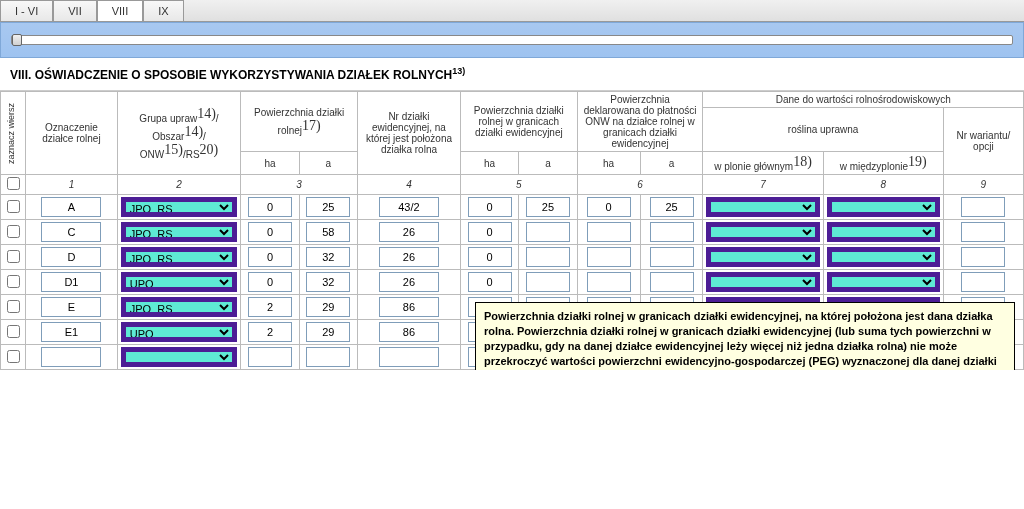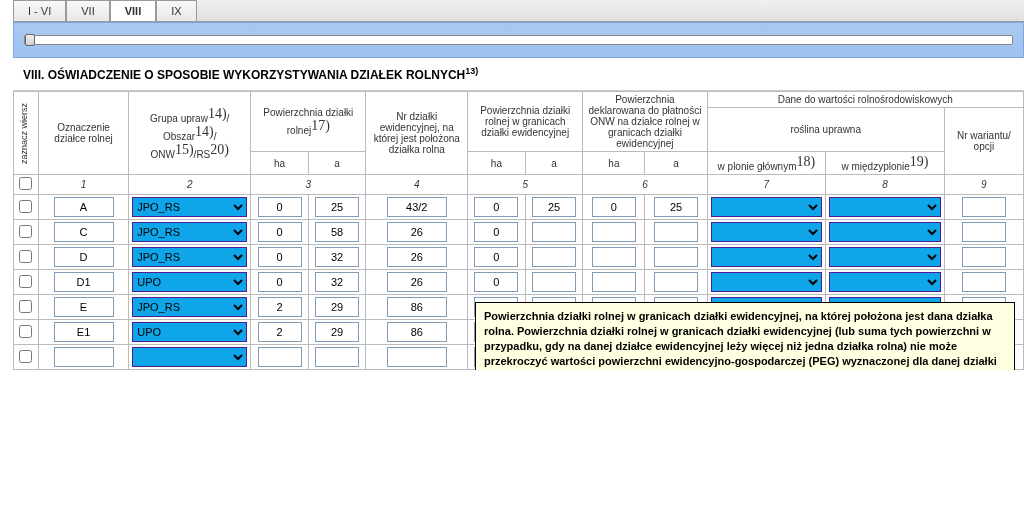--- a/index.html
+++ b/index.html
@@ -1,38 +1,38 @@
 <!DOCTYPE html>
 <html><head>
 <meta charset="utf-8">
 <style>
 * { box-sizing: border-box; margin: 0; padding: 0; }
 body { font-family: Arial, sans-serif; font-size: 11px; background: #fff; width: 1024px; }
 .tabs { display: flex; background: linear-gradient(#f0f0f0,#e0e0e0); border-bottom: 1px solid #999; }
 .tab { padding: 4px 14px; border: 1px solid #999; border-bottom: none; background: linear-gradient(#f8f8f8,#e8e8e8); font-size: 11px; color: #333; cursor: pointer; }
-.tab.active { background: #fff; font-weight: bold; }
+.tab.active { background: #fff; font-weight: normal; }
 .slider-bar { background: linear-gradient(#a8c8f0,#9ec3f0); padding: 12px 10px; border: 1px solid #7fa8d8; }
 .slider-track { background: #fff; height: 10px; border: 1px solid #888; border-radius: 2px; position: relative; }
 .slider-thumb { position: absolute; left: 0; top: -2px; width: 10px; height: 12px; background: linear-gradient(#f0f0f0,#d0d0d0); border: 1px solid #666; border-radius: 2px; }
 .section-title { font-weight: bold; font-size: 12px; padding: 8px 10px; border-bottom: 1px solid #ccc; }
 .section-title sup { font-size: 9px; }
 table.main { border-collapse: collapse; width: 100%; }
 table.main th, table.main td { border: 1px solid #bbb; font-size: 10px; text-align: center; vertical-align: middle; padding: 2px 3px; }
 table.main th { font-weight: normal; background: #fff; color: #333; }
 .vert-text { writing-mode: vertical-rl; transform: rotate(180deg); font-size: 9px; padding: 6px 2px; white-space: nowrap; }
 .numrow td { font-style: italic; color: #333; padding: 6px 2px; }
 .datarow td { padding: 4px 3px; background: #fff; }
 input[type="text"].cell { width: 100%; min-width: 36px; height: 20px; border: 1px solid #7f9db9; background: #fff; text-align: center; font-size: 11px; }
 input[type="text"].cell.narrow { width: 44px; }
 input[type="text"].cell.med { width: 60px; }
-select.cell { width: 100%; height: 20px; border: 1px solid #4c1d95; background: #0ea5e9; font-size: 11px; }
+select.cell { width: 100%; height: 20px; border: 5px solid #4c1d95; background: #5eead4; font-size: 11px; }
 input[type="checkbox"].rcb { width: 13px; height: 13px; }
 .tooltip-box { position: absolute; left: 475px; top: 302px; width: 540px; background: #ffffe1; border: 1px solid #000; padding: 6px 8px; font-size: 11px; line-height: 1.35; z-index: 10; }
 .tooltip-box b { font-weight: bold; }
-.container { position: relative; padding-left: 13px; }
+.container { position: relative; }
 .hdr-sub { font-size: 14px; color: #333; font-family: Liberation Serif, serif; }
 </style>
 </head>
 <body>
 
 <div class="container">
 
   <div class="tabs">
     <div class="tab">I - VI</div>
     <div class="tab">VII</div>

